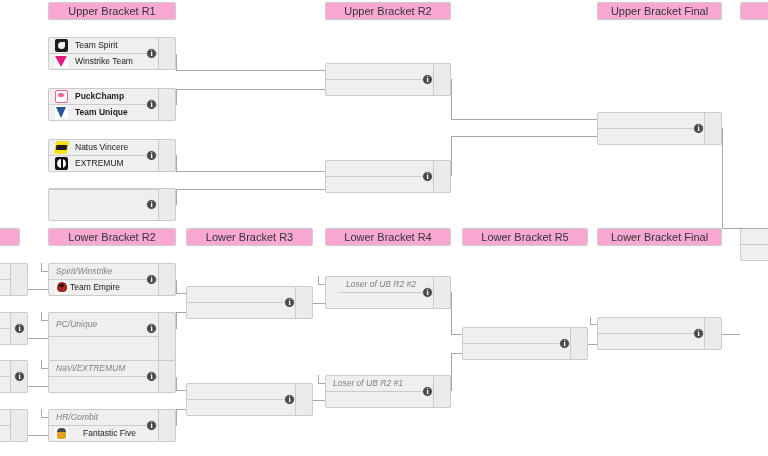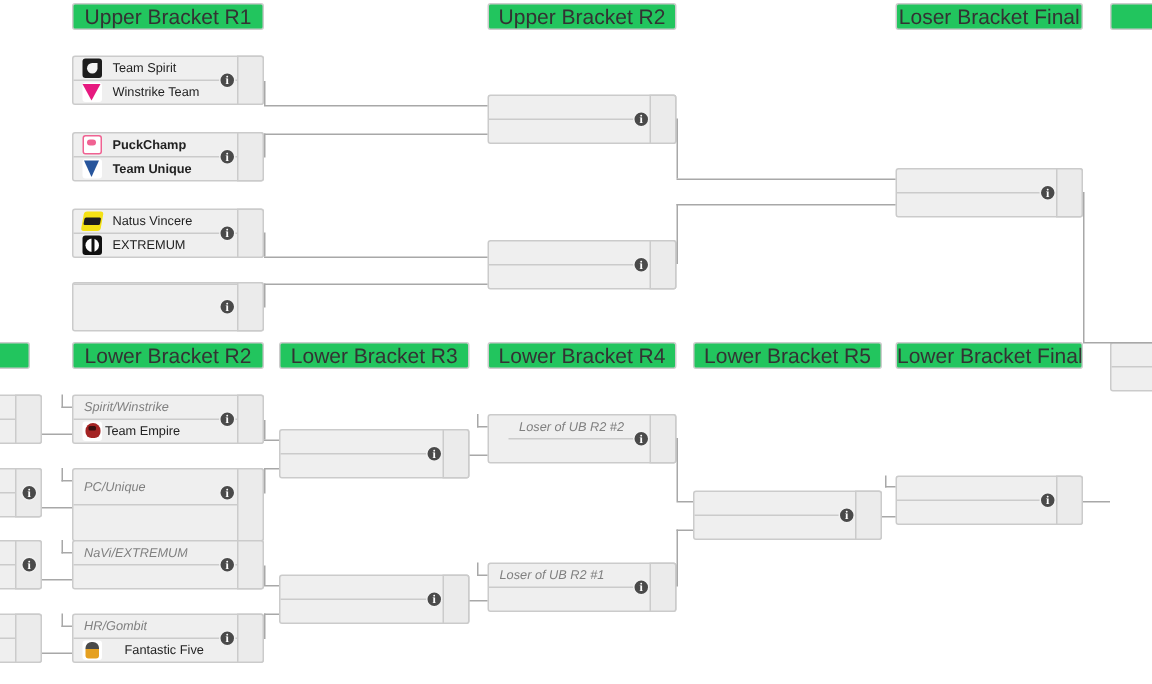--- a/index.html
+++ b/index.html
@@ -13,25 +13,25 @@
     width: 768px;
     height: 456px;
     overflow: hidden;
     background: #ffffff;
   }
 
   
   .round-header {
     position: absolute;
     height: 18px;
-    background: #22c55e;
+    background: #f9a8d4;
     border: 1px solid #cccccc;
     border-radius: 2px;
     color: #333333;
-    font-size: 14px;
+    font-size: 11px;
     line-height: 16px;
     text-align: center;
     white-space: nowrap;
     overflow: hidden;
   }
 
   
   .match {
     position: absolute;
     background: #efefef;
@@ -165,21 +165,21 @@
     background:linear-gradient(180deg,#4a4a4a 0 40%, #e5a020 40% 100%);
     border-radius:4px 4px 2px 2px;}
 </style>
 </head>
 <body>
 
 <div id="bracket-root">
 
   <div class="round-header" style="left:48px;  top:2px; width:128px;">Upper Bracket R1</div>
   <div class="round-header" style="left:325px; top:2px; width:126px;">Upper Bracket R2</div>
-  <div class="round-header" style="left:597px; top:2px; width:125px;">Loser Bracket Final</div>
+  <div class="round-header" style="left:597px; top:2px; width:125px;">Upper Bracket Final</div>
   <div class="round-header" style="left:740px; top:2px; width:46px;"></div>
 
   <div class="match has-score" style="left:48px; top:37px; width:128px; height:33px;">
     <div class="slot top">
       <span class="logo lg-spirit"></span>
       <span class="tname">Team Spirit</span>
     </div>
     <div class="slot bottom">
       <span class="logo lg-winstrike"></span>
       <span class="tname">Winstrike Team</span>

